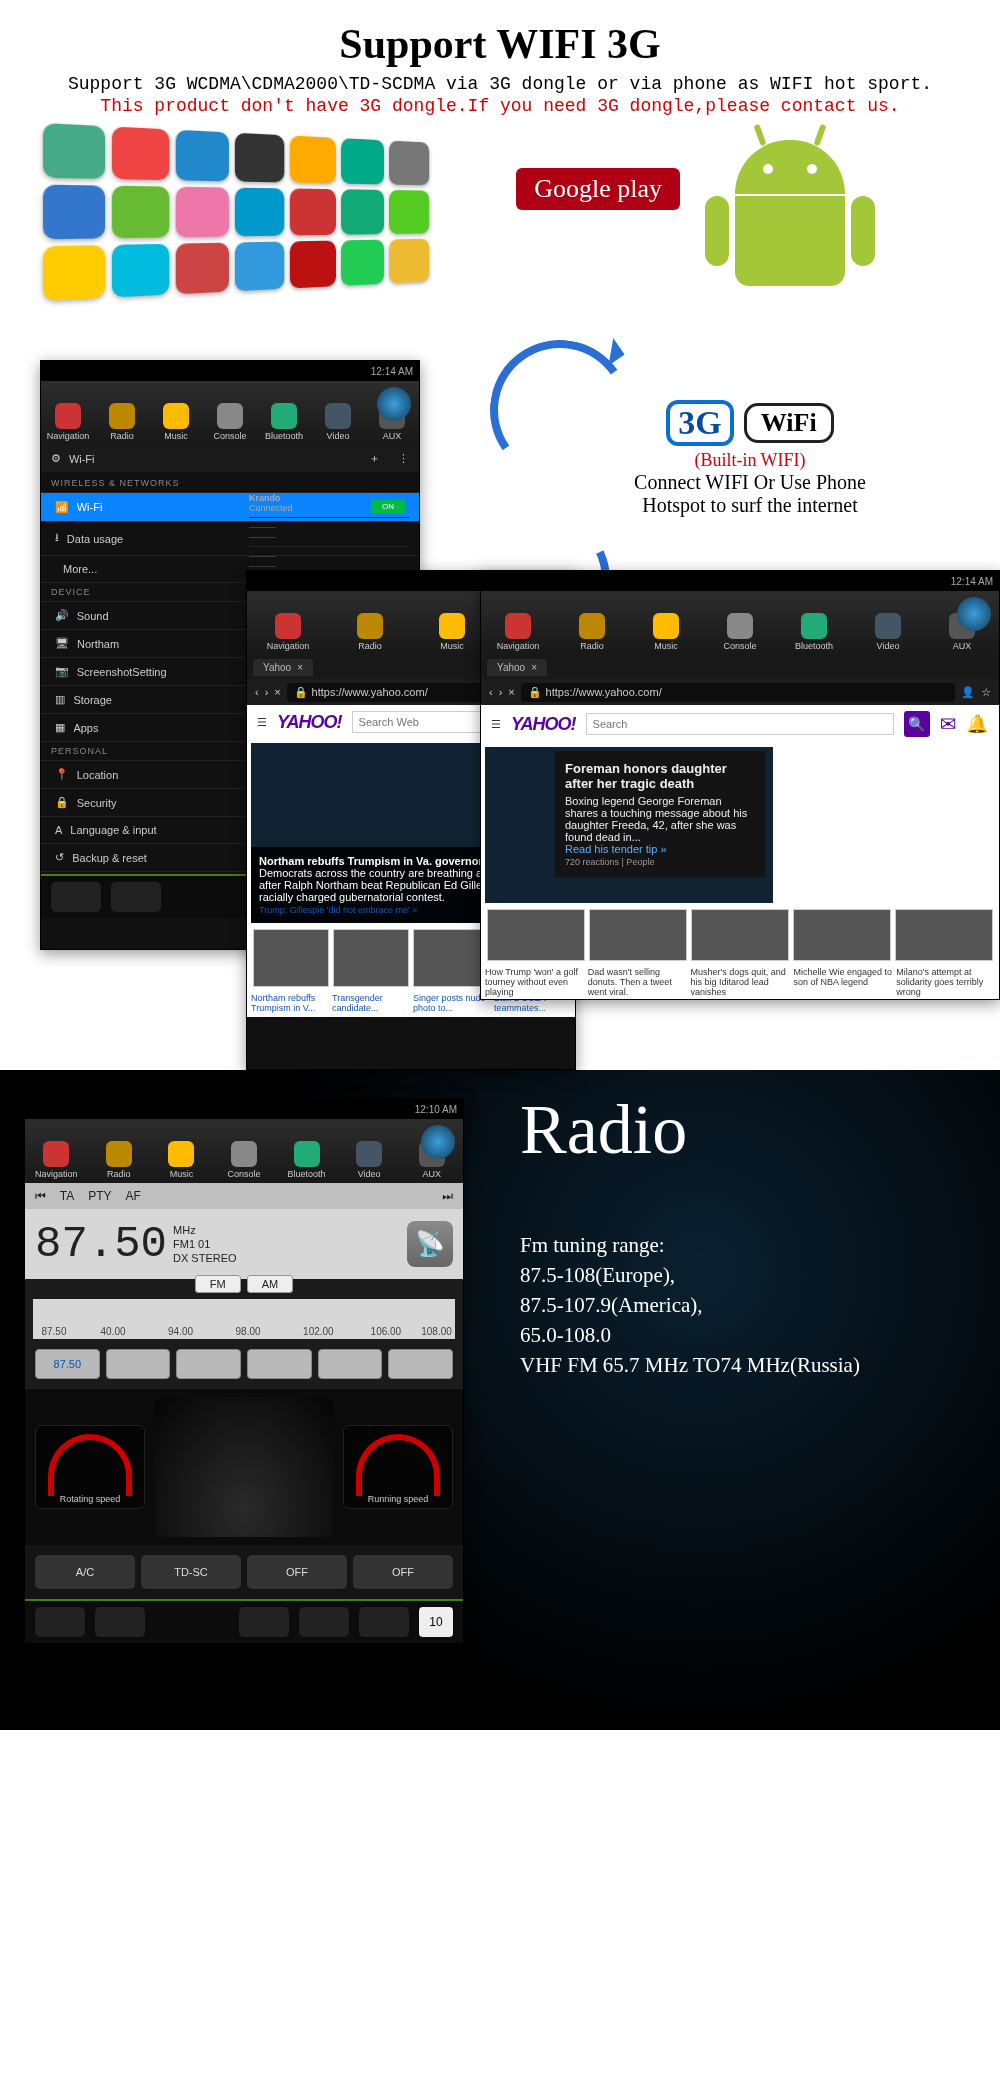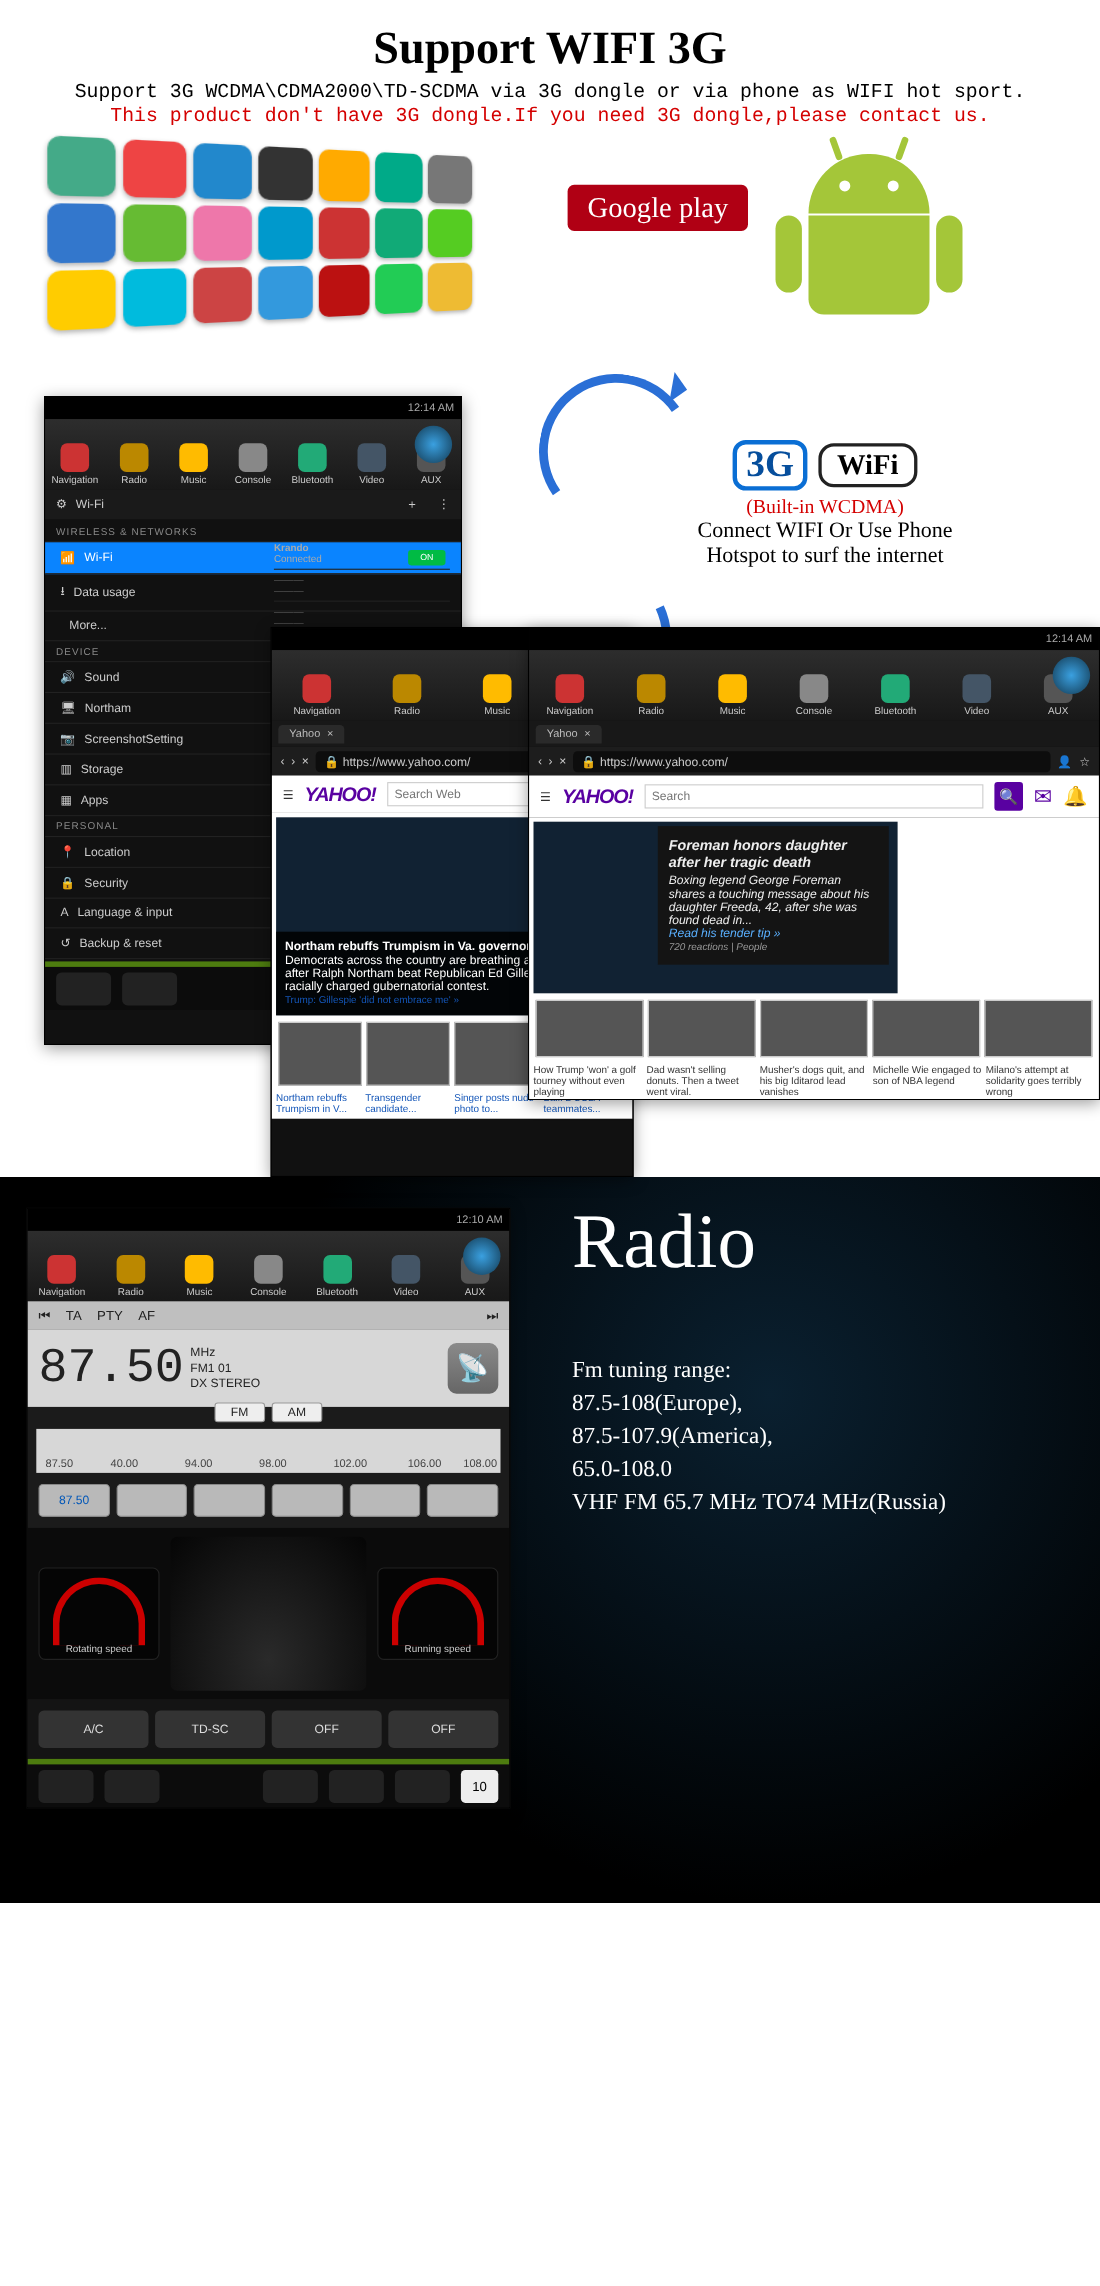--- a/index.html
+++ b/index.html
@@ -107,21 +107,21 @@
   .car{flex:1;height:140px;background:radial-gradient(ellipse at 50% 80%,#2a2a2a,#050505);border-radius:6px;}
   .ac-bar{display:flex;gap:6px;padding:10px;background:#141414;}
   .ac-bar span{flex:1;height:34px;background:#333;border-radius:5px;color:#ddd;font-size:11px;display:flex;align-items:center;justify-content:center;}
 
   .s2-txt{position:absolute;left:520px;top:20px;right:20px;font-family:"Times New Roman",serif;}
   .s2-title{font-size:70px;margin-bottom:60px;}
   .s2-block{font-size:21px;line-height:30px;margin-bottom:36px;}
   .s2-block b{font-weight:bold;}
 
   
-  .navbar{height:44px;background:#0c0c0c;display:flex;gap:10px;align-items:center;padding:0 10px;border-top:5px solid #4d7c0f;}
+  .navbar{height:44px;background:#0c0c0c;display:flex;gap:10px;align-items:center;padding:0 10px;border-top:2px solid #4d7c0f;}
   .navbar span{width:50px;height:30px;background:#222;border-radius:5px;}
   .navbar .sp{flex:1;background:none;}
   .navbar .vol{width:34px;background:#eee;color:#000;display:flex;align-items:center;justify-content:center;font-size:12px;border-radius:4px;}
 </style>
 </head>
 <body>
 
 <section class="s1">
   <div class="s1-title">Support WIFI 3G</div>
   <div class="s1-sub">Support 3G WCDMA\CDMA2000\TD-SCDMA via 3G dongle or via phone as WIFI hot sport.</div>
@@ -337,21 +337,21 @@
       </div>
       <div class="yahoo-hdr">
         <span>☰</span>
         <span class="logo">YAHOO!</span>
         <input placeholder="Search" style="">
         <span class="sq">🔍</span>
         <span style="color:#5901a1;font-size:20px;">✉</span>
         <span style="color:#5901a1;font-size:18px;">🔔</span>
       </div>
       <div class="yahoo-body" style="position:relative;">
-        <div class="hero" style="width:331px;font-style:italic;">
+        <div class="hero" style="width:288px;">
           <div class="side">
             <h4>Foreman honors daughter after her tragic death</h4>
             <span>Boxing legend George Foreman shares a touching message about his daughter Freeda, 42, after she was found dead in...</span><br>
             <span style="color:#5ab0ff">Read his tender tip »</span><br>
             <span style="color:#999;font-size:9px;">720 reactions  |  People</span>
           </div>
         </div>
         <div class="thumbs">
           <div></div>
             <div></div>
@@ -370,21 +370,21 @@
     </div>
 
     <div id="ar1" class="arrow"></div>
     <div id="ar2" class="arrow"></div>
 
     <div class="wifi-badge">
       <div class="icons">
         <span class="g3">3G</span>
         <span class="wf">WiFi</span>
       </div>
-      <div class="red">(Built-in WCDMA)</div>
+      <div class="red">(Built-in WIFI)</div>
       <div class="blk">Connect WIFI Or Use Phone</div>
       <div class="blk">Hotspot to surf the internet</div>
     </div>
   </div>
 </section>
 
 <section class="s2">
   <div class="radio-dev shot" style="position:relative;">
     <div class="topbar">
         <span>12:10 AM</span>

